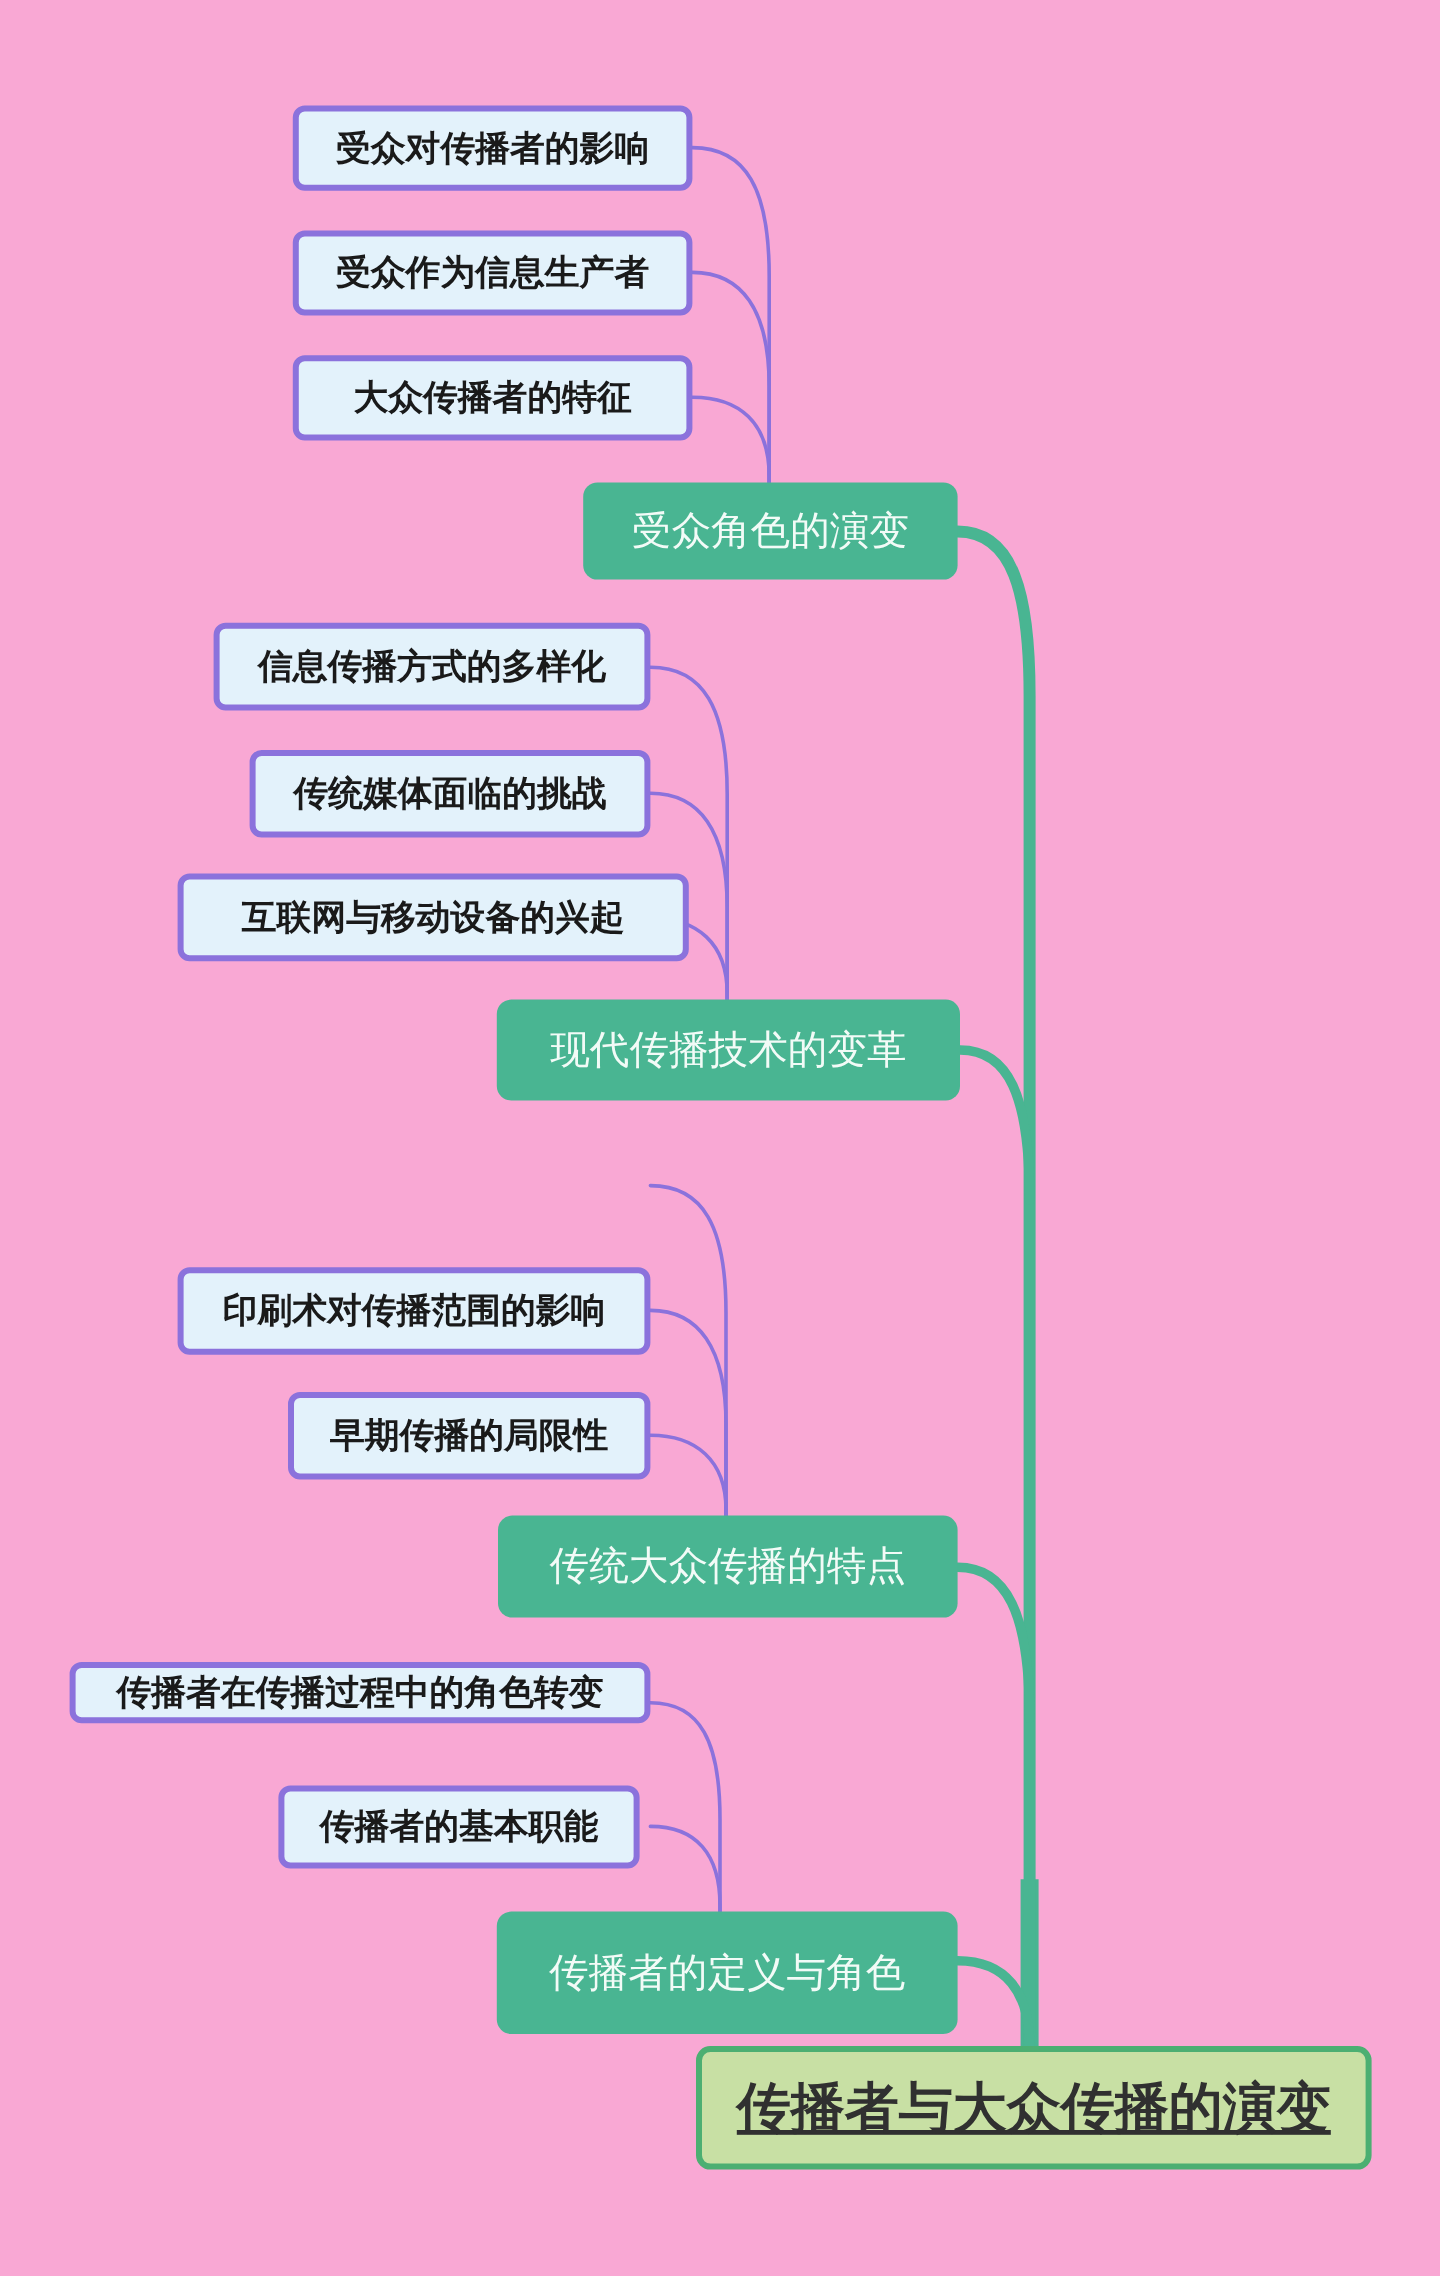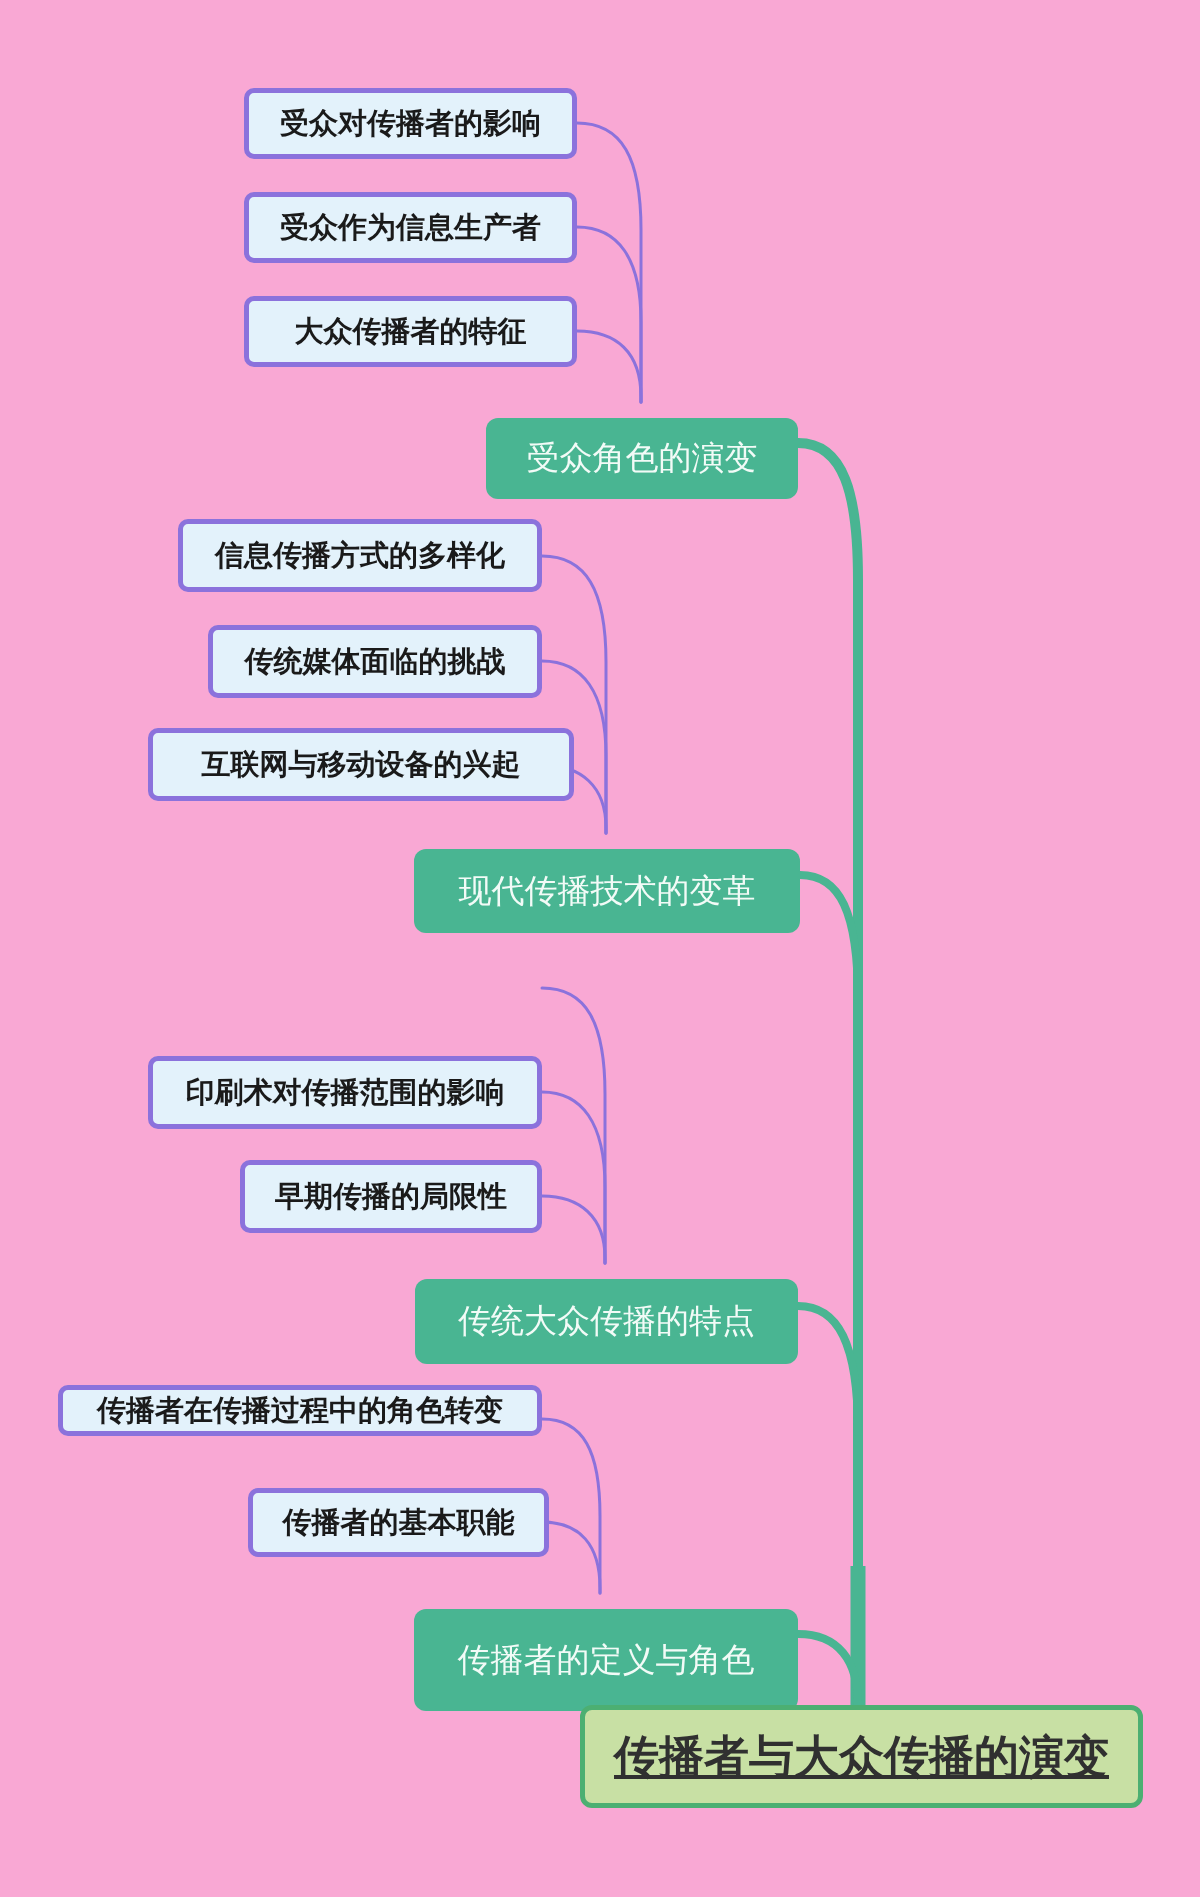--- a/index.html
+++ b/index.html
@@ -19,21 +19,21 @@
   .g-stub{fill:none;stroke:var(--connector-green);stroke-width:8;stroke-linecap:round;}
   .g-base{fill:none;stroke:var(--connector-green);stroke-width:15;stroke-linecap:butt;}
   .node{position:absolute;z-index:2;display:flex;align-items:center;justify-content:center;
         box-sizing:border-box;text-align:center;white-space:nowrap;}
   .leaf{
     background:var(--leaf-fill);border:5px solid var(--leaf-border);border-radius:10px;
     color:var(--leaf-text);font-weight:bold;font-size:29px;
   }
   .branch{
     background:var(--branch-fill);border:none;border-radius:12px;
-    color:var(--branch-text);font-weight:400;font-size:33px;margin-top:16px;
+    color:var(--branch-text);font-weight:400;font-size:33px;
   }
   .root{
     background:var(--root-fill);border:5px solid var(--root-border);border-radius:12px;
     color:var(--root-text);font-weight:bold;font-size:45px;text-decoration:underline;
   }
 </style>
 </head>
 <body>
 
 <div class="canvas">
@@ -97,21 +97,21 @@
     <span>早期传播的局限性</span>
   </div>
 
   <div class="node branch" style="left:415px;top:1263px;width:383px;height:85px">
     <span>传统大众传播的特点</span>
   </div>
 
   <div class="node leaf" style="left:58px;top:1385px;width:484px;height:51px">
     <span>传播者在传播过程中的角色转变</span>
   </div>
-  <div class="node leaf" style="left:248px;top:1488px;width:301px;height:69px">
+  <div class="node leaf" style="left:232px;top:1488px;width:301px;height:69px">
     <span>传播者的基本职能</span>
   </div>
 
   <div class="node branch" style="left:414px;top:1593px;width:384px;height:102px">
     <span>传播者的定义与角色</span>
   </div>
 
   <div class="node root" style="left:580px;top:1705px;width:563px;height:103px">
     <span>传播者与大众传播的演变</span>
   </div>

